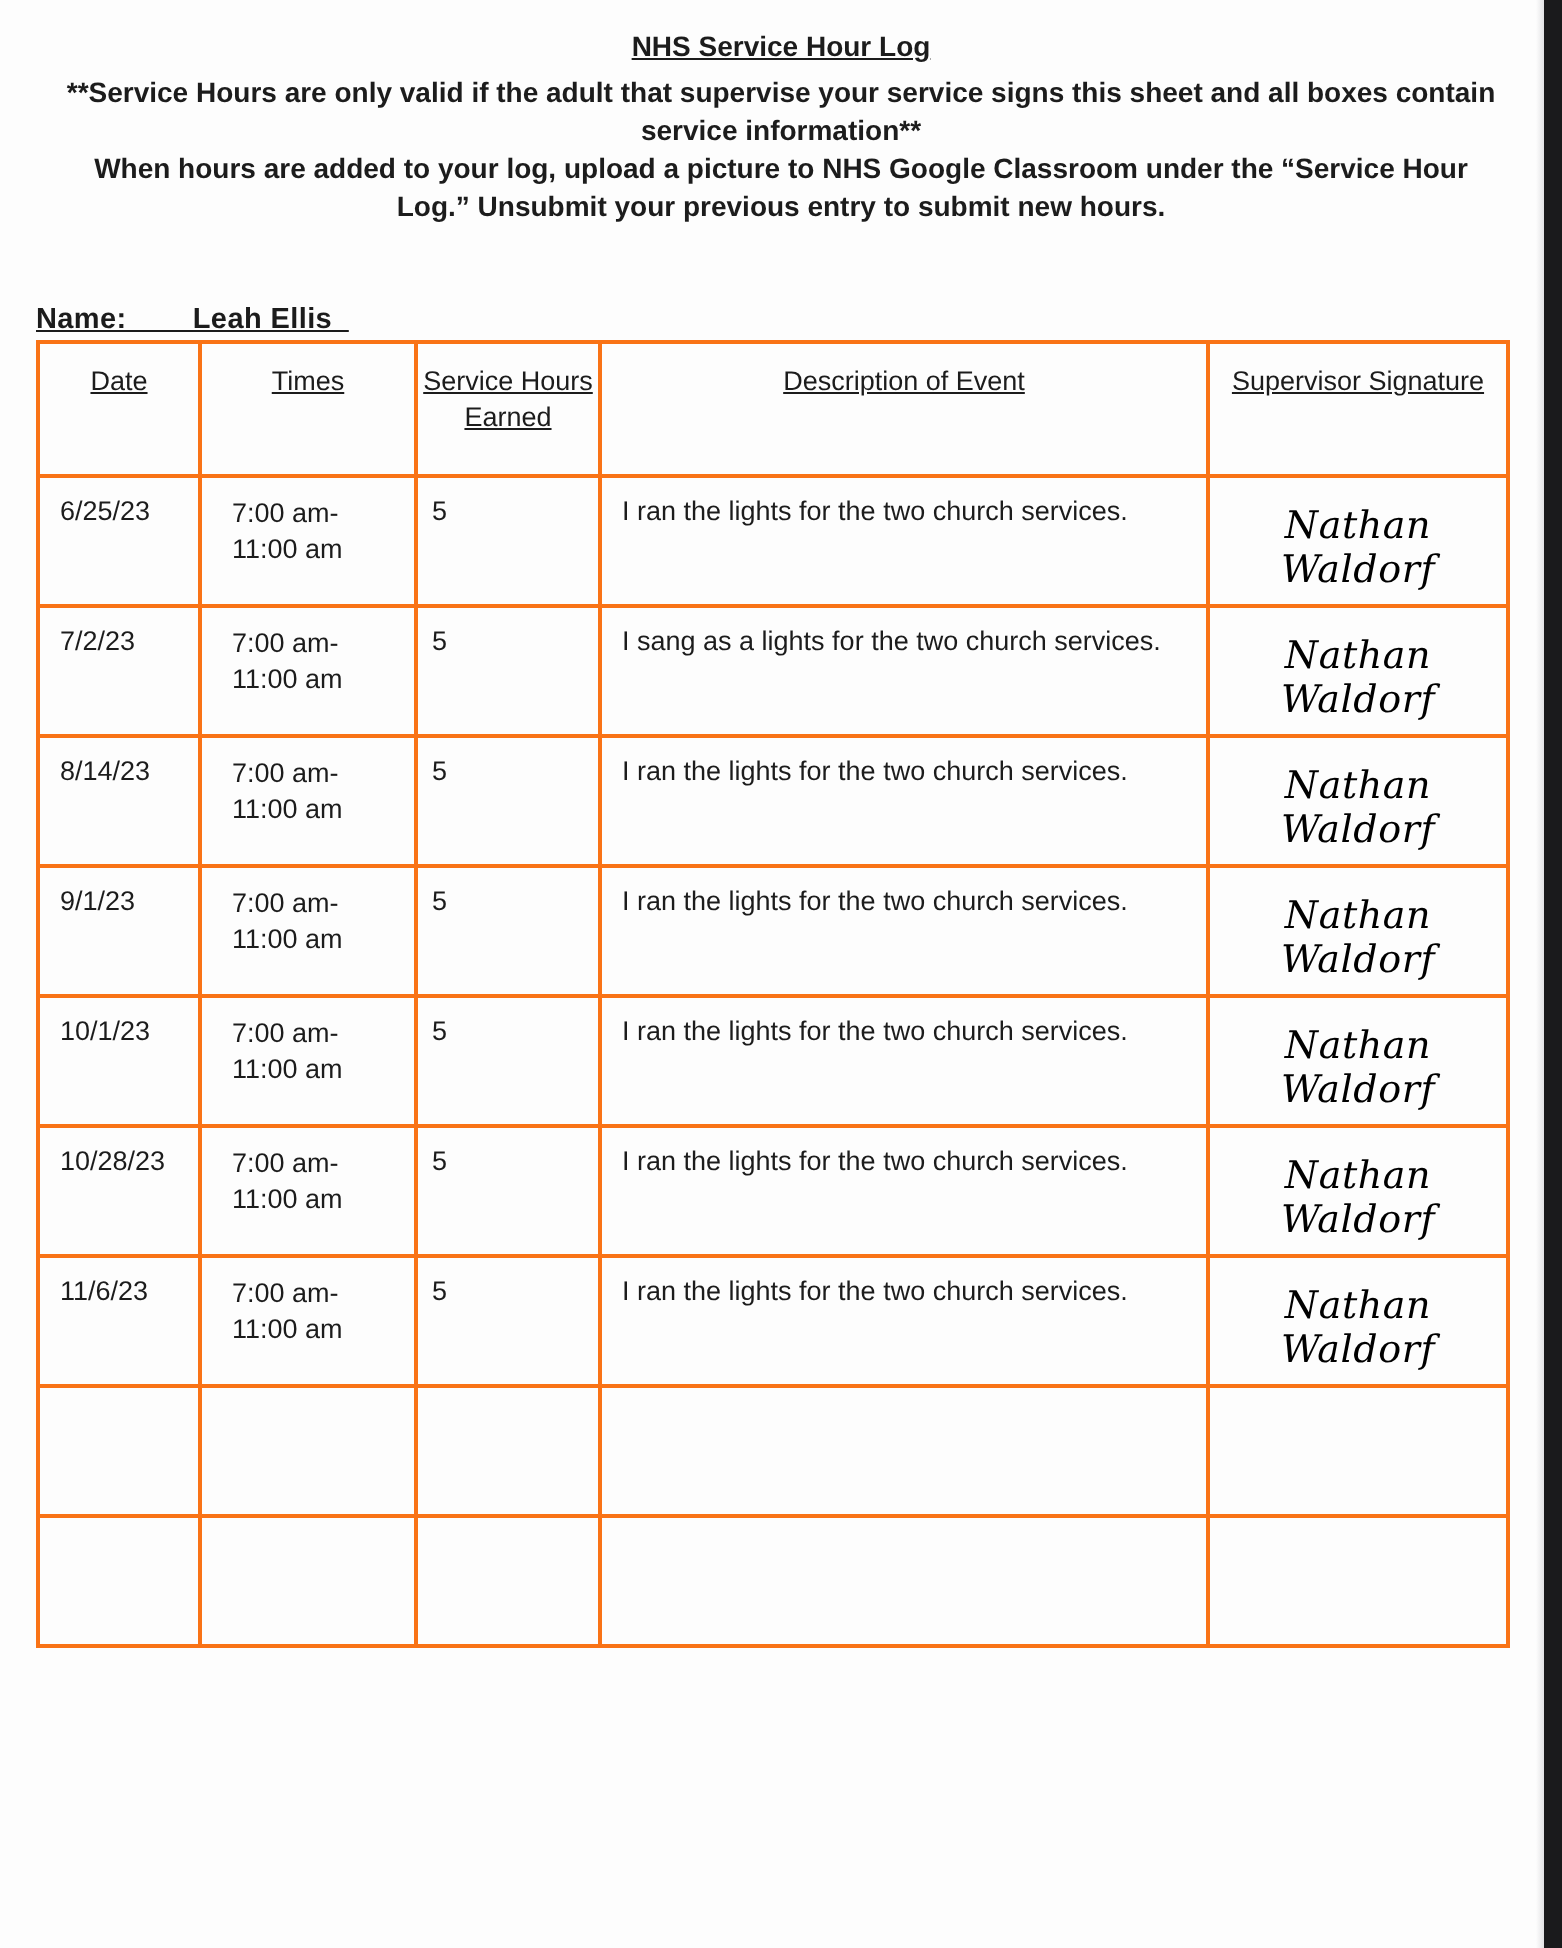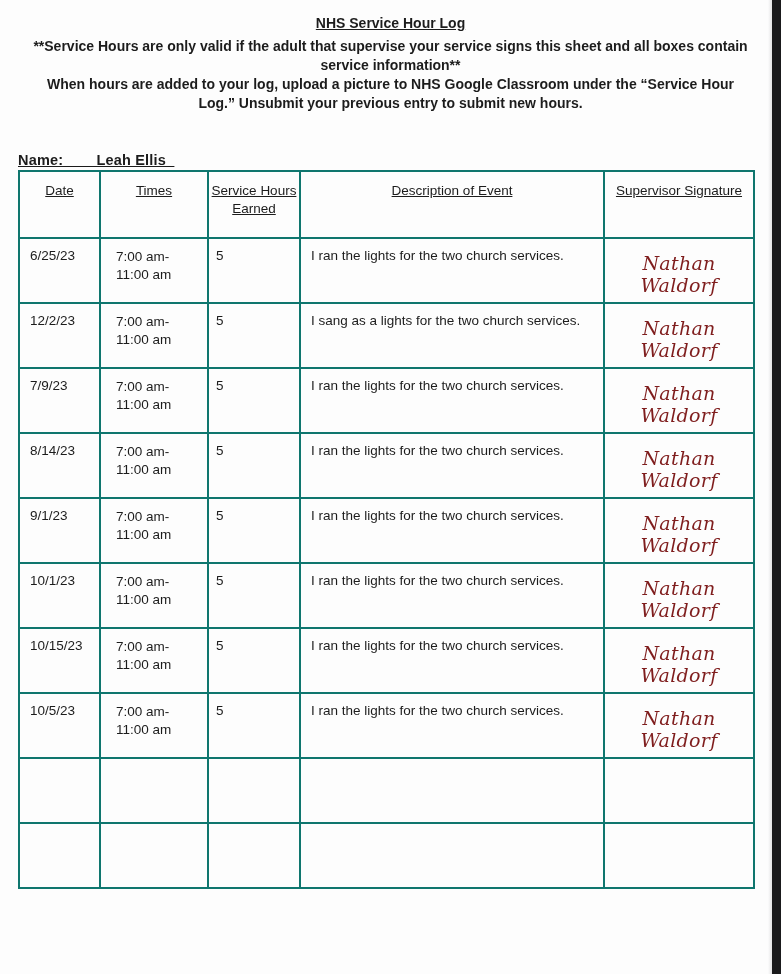--- a/index.html
+++ b/index.html
@@ -52,21 +52,21 @@
     text-decoration: underline;
     letter-spacing: 0.2px;
   }
   table.log {
     border-collapse: collapse;
     table-layout: fixed;
     margin-left: 18px;
     width: 735px;
   }
   table.log th, table.log td {
-    border: 2px solid #0f766e;
+    border: 2px solid #f97316;
     overflow: hidden;
   }
   table.log th {
     font-weight: normal;
     font-size: 13.5px;
     text-decoration: underline;
     text-align: center;
     vertical-align: top;
     padding-top: 10px;
     line-height: 18px;
@@ -76,21 +76,21 @@
   td.c-date  { vertical-align: top; padding: 9px 2px 0 10px; font-size: 13.5px; }
   td.c-times { vertical-align: top; padding: 9px 2px 0 15px; font-size: 13.5px; line-height: 18px; }
   td.c-hours { vertical-align: top; padding: 9px 2px 0 7px;  font-size: 13.5px; }
   td.c-desc  { vertical-align: top; padding: 9px 4px 0 10px; font-size: 13.5px; }
   td.c-sig   {
     vertical-align: middle;
     text-align: center;
     font-family: "DejaVu Serif", serif;
     font-style: italic;
     font-size: 19px;
-    color: #7f1d1d;
+    color: #000000;
     padding-top: 8px;
     letter-spacing: 0.3px;
   }
 </style>
 </head>
 <body>
 
 <div class="canvas">
 
   <div class="header-block">
@@ -127,40 +127,30 @@
       <td class="c-times">
         <div>7:00 am-</div>
         <div>11:00 am</div>
       </td>
       <td class="c-hours">5</td>
       <td class="c-desc">I ran the lights for the two church services.</td>
       <td class="c-sig">Nathan Waldorf</td>
     </tr>
 
     <tr class="data-row">
-      <td class="c-date">12/2/23</td>
+      <td class="c-date">7/2/23</td>
       <td class="c-times">
         <div>7:00 am-</div>
         <div>11:00 am</div>
       </td>
       <td class="c-hours">5</td>
       <td class="c-desc">I sang as a lights for the two church services.</td>
       <td class="c-sig">Nathan Waldorf</td>
     </tr>
 
-    <tr class="data-row">
-      <td class="c-date">7/9/23</td>
-      <td class="c-times">
-        <div>7:00 am-</div>
-        <div>11:00 am</div>
-      </td>
-      <td class="c-hours">5</td>
-      <td class="c-desc">I ran the lights for the two church services.</td>
-      <td class="c-sig">Nathan Waldorf</td>
-    </tr>
 
     <tr class="data-row">
       <td class="c-date">8/14/23</td>
       <td class="c-times">
         <div>7:00 am-</div>
         <div>11:00 am</div>
       </td>
       <td class="c-hours">5</td>
       <td class="c-desc">I ran the lights for the two church services.</td>
       <td class="c-sig">Nathan Waldorf</td>
@@ -182,32 +172,32 @@
       <td class="c-times">
         <div>7:00 am-</div>
         <div>11:00 am</div>
       </td>
       <td class="c-hours">5</td>
       <td class="c-desc">I ran the lights for the two church services.</td>
       <td class="c-sig">Nathan Waldorf</td>
     </tr>
 
     <tr class="data-row">
-      <td class="c-date">10/15/23</td>
-      <td class="c-times">
-        <div>7:00 am-</div>
-        <div>11:00 am</div>
-      </td>
-      <td class="c-hours">5</td>
-      <td class="c-desc">I ran the lights for the two church services.</td>
-      <td class="c-sig">Nathan Waldorf</td>
-    </tr>
-
-    <tr class="data-row">
-      <td class="c-date">10/5/23</td>
+      <td class="c-date">10/28/23</td>
+      <td class="c-times">
+        <div>7:00 am-</div>
+        <div>11:00 am</div>
+      </td>
+      <td class="c-hours">5</td>
+      <td class="c-desc">I ran the lights for the two church services.</td>
+      <td class="c-sig">Nathan Waldorf</td>
+    </tr>
+
+    <tr class="data-row">
+      <td class="c-date">11/6/23</td>
       <td class="c-times">
         <div>7:00 am-</div>
         <div>11:00 am</div>
       </td>
       <td class="c-hours">5</td>
       <td class="c-desc">I ran the lights for the two church services.</td>
       <td class="c-sig">Nathan Waldorf</td>
     </tr>
 
     <tr class="data-row">

